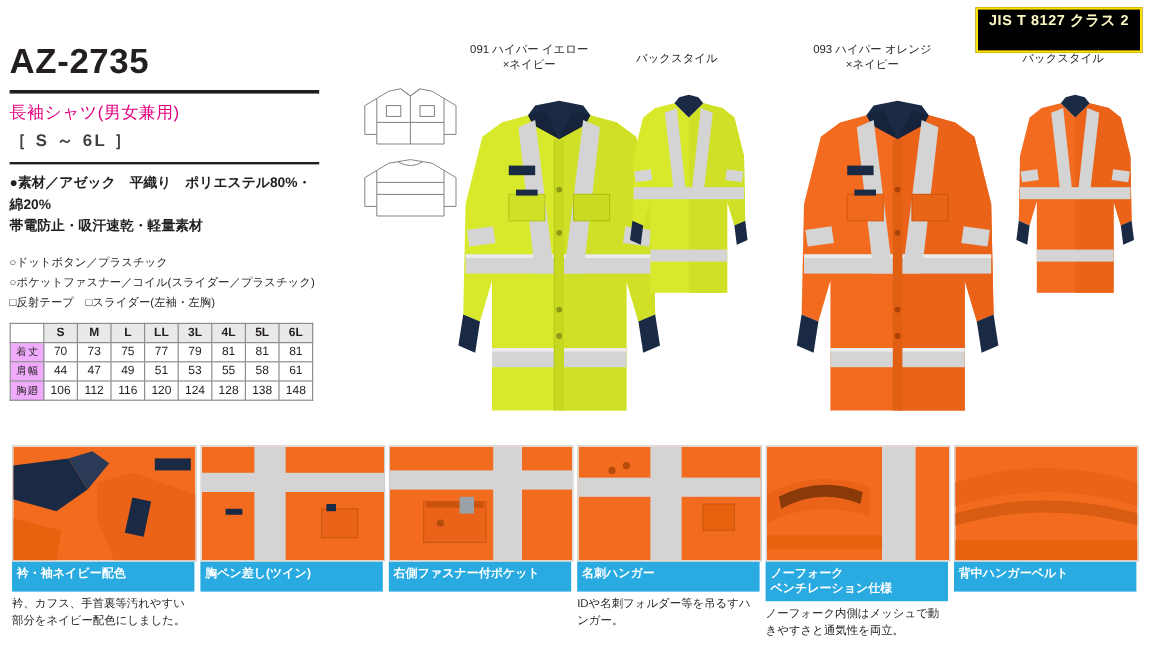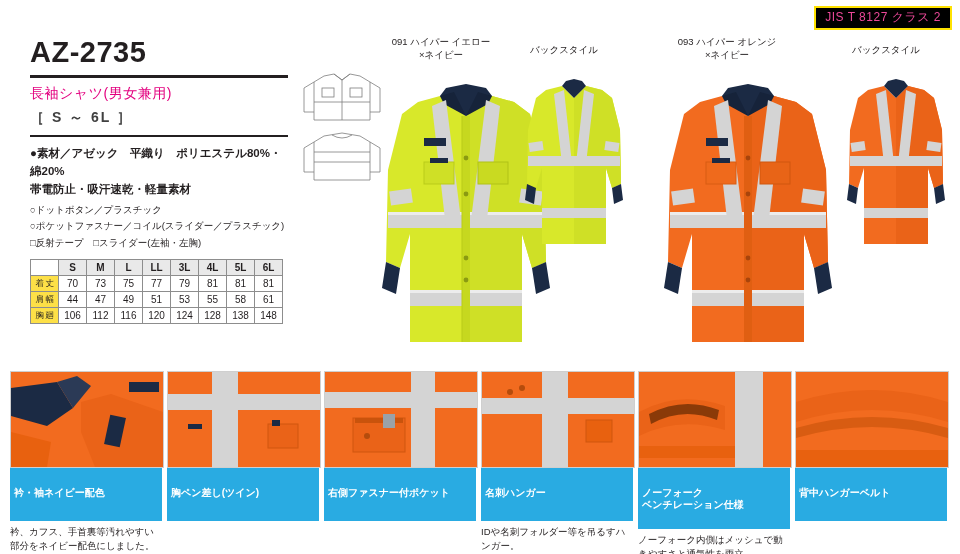--- a/index.html
+++ b/index.html
@@ -9,56 +9,56 @@
     font-family:"Liberation Sans","DejaVu Sans",sans-serif;
     color:#231f20;
     position:relative;
     overflow:hidden;
   }
   .page{position:relative;width:960px;height:554px;}
 
   
   .jis-badge{
     position:absolute;top:6px;right:8px;
-    background:#000;color:#ec4899;
+    background:#000;color:#fef9c3;
     border:2px solid #ffe200;
-    font-size:12px;font-weight:normal;
-    padding:3px 9px 4px 9px;
+    font-size:12px;font-weight:bold;
+    padding:3px 9px 18px 9px;
     letter-spacing:.5px;
     line-height:1.1;
   }
 
   
-  .info{position:absolute;left:30px;top:36px;width:262px;}
+  .info{position:absolute;left:8px;top:36px;width:262px;}
   .code{font-size:29px;font-weight:bold;letter-spacing:.5px;color:#231f20;}
   .hr1{height:3px;background:#231f20;margin:6px 0 7px 0;width:258px;}
   .subtitle{font-size:14px;font-weight:normal;color:#e3007f;letter-spacing:.5px;}
   .sizerange{font-size:14px;font-weight:bold;color:#404040;letter-spacing:2px;margin-top:6px;}
   .hr2{height:2px;background:#231f20;margin:8px 0 8px 0;width:258px;}
   .material{font-size:11.5px;font-weight:bold;line-height:1.55;color:#231f20;}
-  .specs{font-size:9.5px;line-height:1.65;color:#231f20;margin-top:4px;}
+  .specs{font-size:9.5px;line-height:1.65;color:#231f20;margin-top:14px;}
   .specs div{white-space:nowrap;}
   .specrow2{margin-top:1px;}
 
   
   table.sizes{
     border-collapse:collapse;margin-top:9px;
     font-size:10px;color:#231f20;
   }
   table.sizes th, table.sizes td{
     border:1px solid #8d8d8d;
     width:27px;height:15px;
     text-align:center;vertical-align:middle;
     font-weight:normal;
     padding:0;
   }
   table.sizes th.corner{background:#ffffff;border:1px solid #8d8d8d;}
   table.sizes th.size{background:#e9e9e9;font-weight:bold;font-size:10px;}
   table.sizes th.rowlab{
-    background:#fde047;font-weight:normal;font-size:8.5px;width:26px;
+    background:#f0abfc;font-weight:normal;font-size:8.5px;width:26px;
     letter-spacing:-0.5px;
     margin-top:44px;
   }
 
   
   .lineart{position:absolute;left:296px;top:68px;width:92px;height:120px;}
   .lineart svg{display:block;}
 
   .caption{
     position:absolute;font-size:9.5px;line-height:1.35;color:#231f20;text-align:center;
@@ -68,21 +68,21 @@
   .shirt{position:absolute;}
 
   
   .features{position:absolute;left:10px;top:371px;width:944px;height:175px;display:flex;gap:5px;}
   .feat{width:152px;position:relative;}
   .feat .ph{
     width:152px;height:95px;position:relative;overflow:hidden;border:1px solid #cfcfcf;
   }
   .feat .lbl{
     background:#29abe2;color:#ffffff;font-size:10px;font-weight:bold;
-    padding:19px 4px;line-height:1.25;min-height:15px;
+    padding:5px 4px;line-height:1.25;min-height:15px;
   }
   .feat .lbl.two{line-height:1.15;}
   .feat .desc{font-size:9.5px;line-height:1.45;color:#231f20;margin-top:4px;}
 </style>
 </head>
 <body>
 
 <div class="page">
 
   <div class="jis-badge">JIS T 8127 クラス 2</div>

